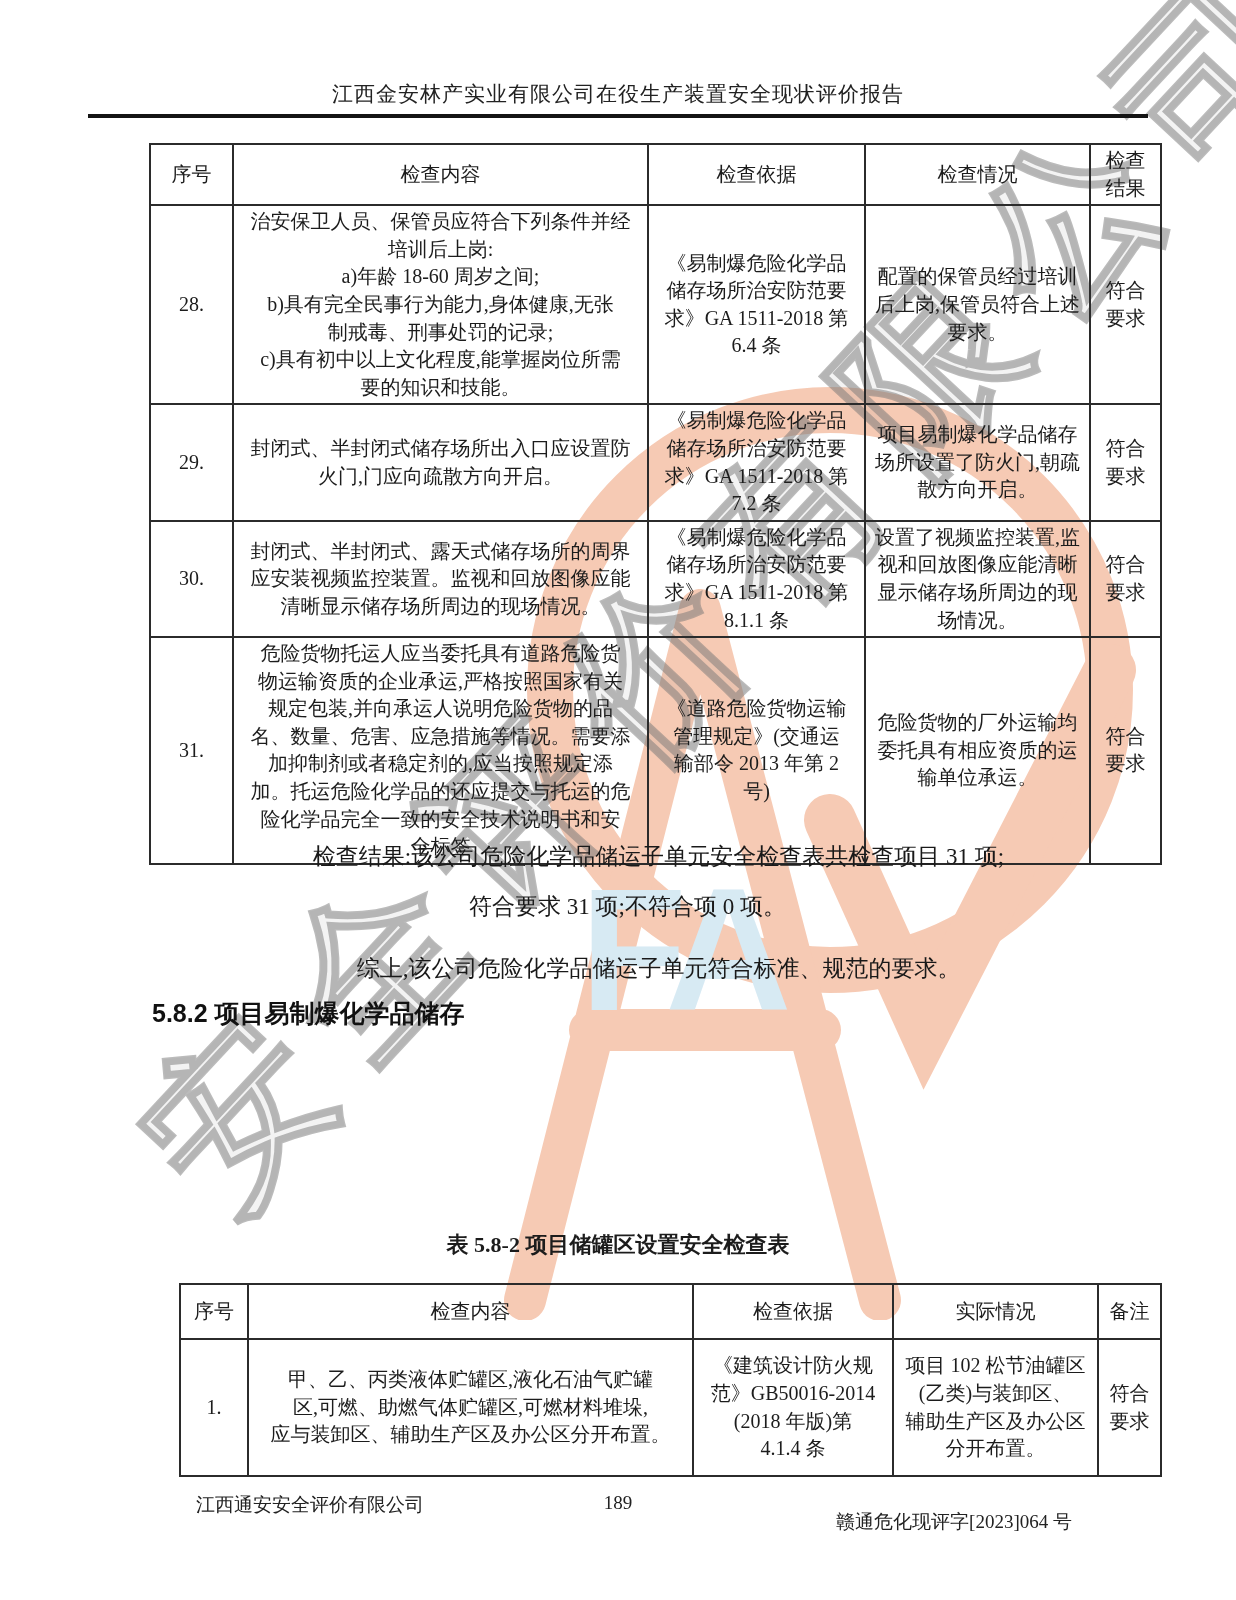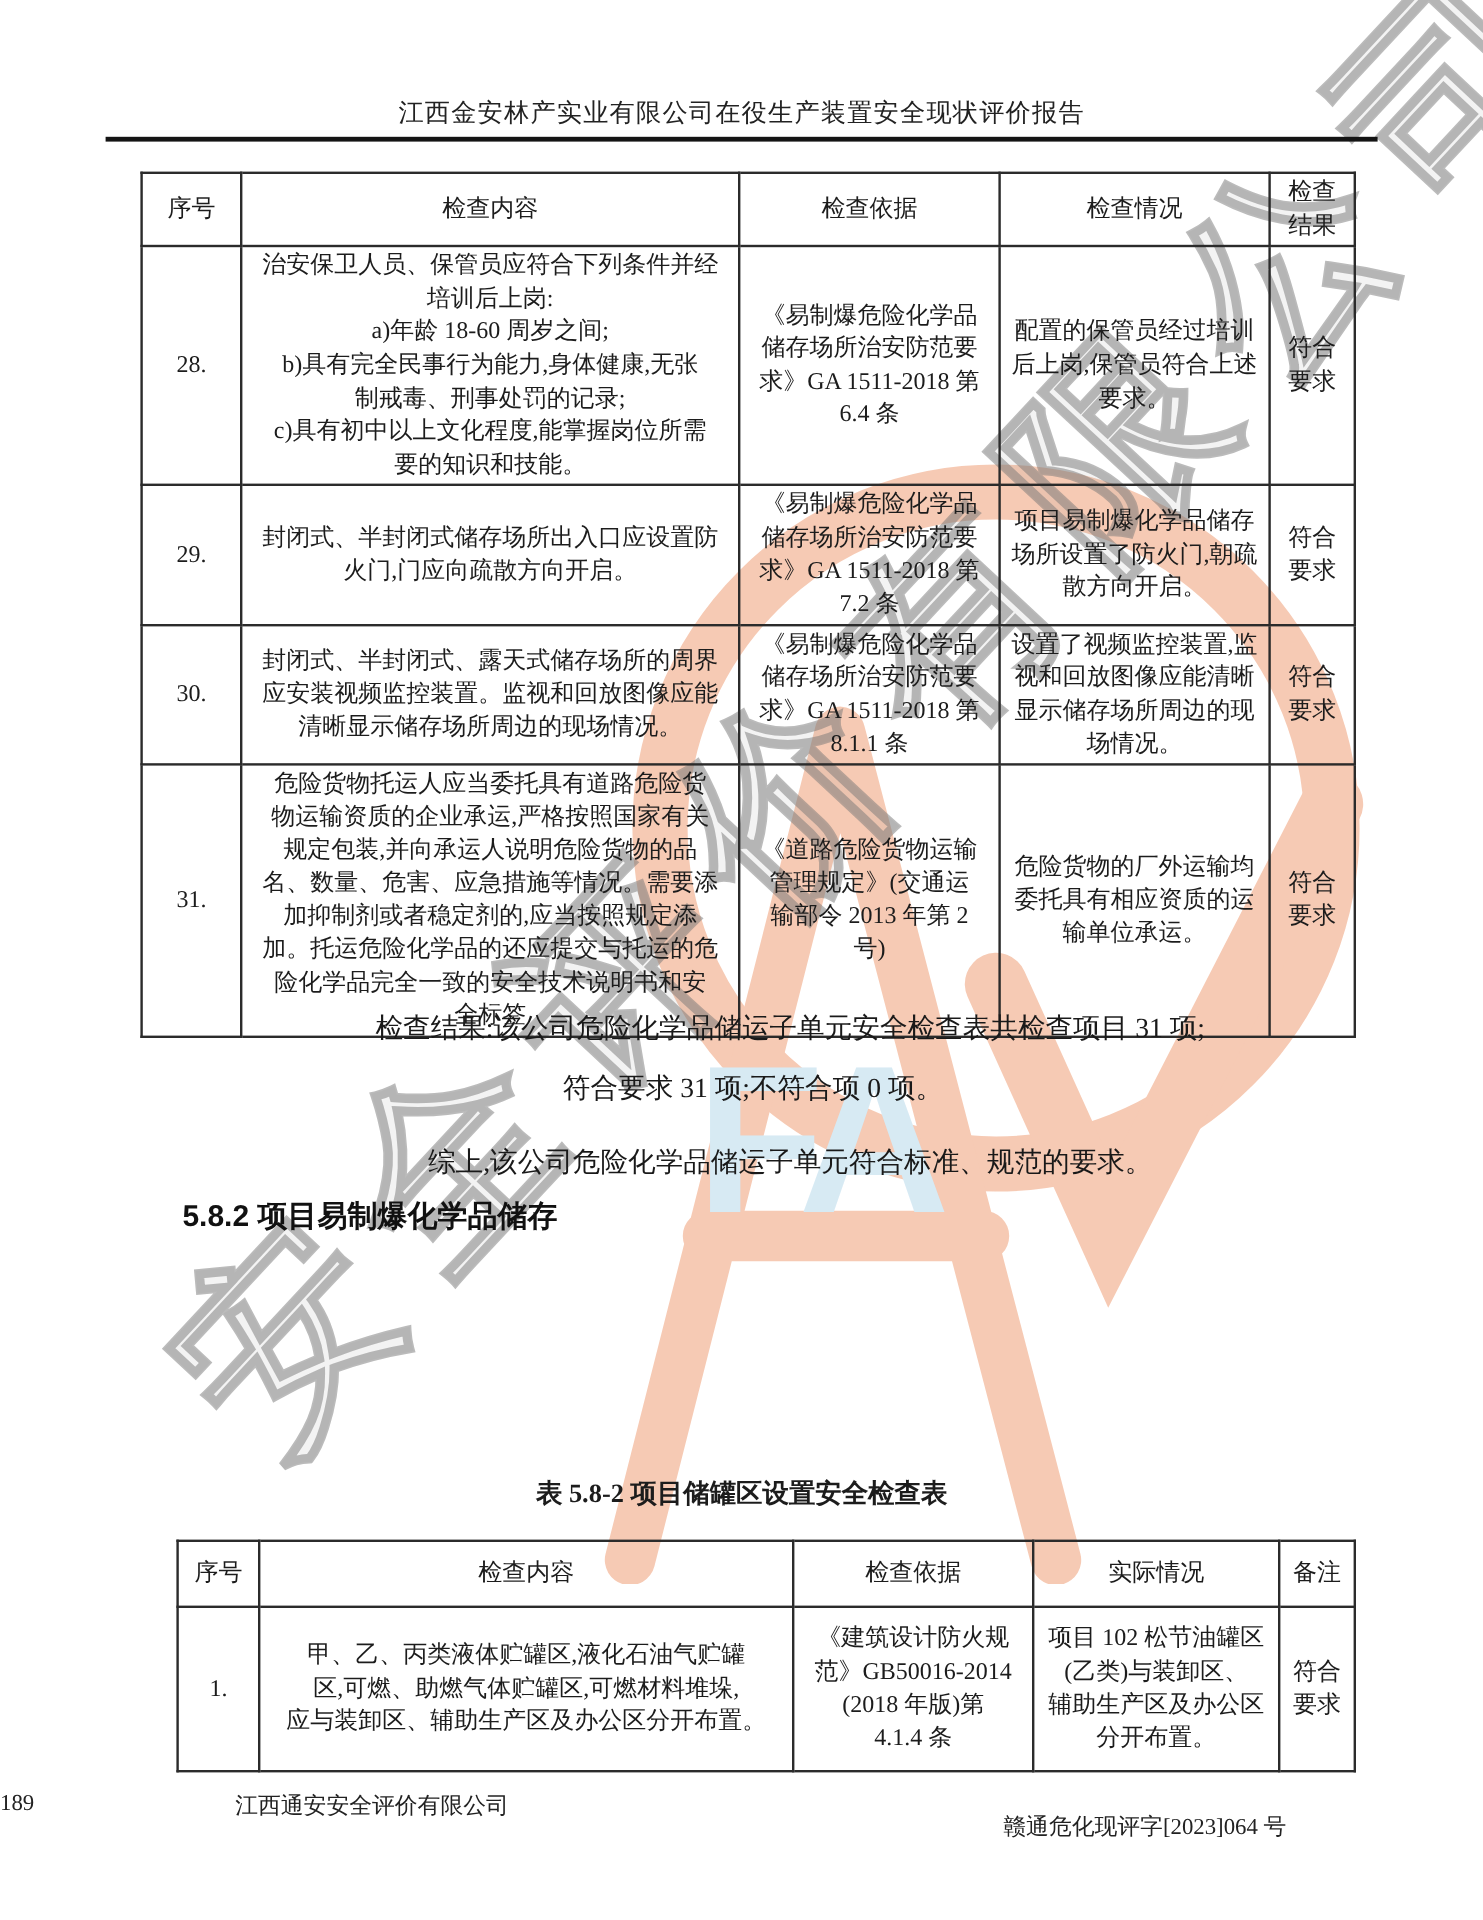--- a/index.html
+++ b/index.html
@@ -17,21 +17,21 @@
     position:absolute;left:0;top:80px;width:100%;
     text-align:center;font-size:21px;font-weight:400;
     letter-spacing:1px;color:#222;z-index:2;
   }
   .header-rule{
     position:absolute;left:88px;top:114px;width:1060px;height:4px;
     background:#141414;z-index:2;
   }
   
   table{border-collapse:collapse;table-layout:fixed;z-index:2;}
-  .tbl{position:absolute;background:transparent;}
+  .tbl{position:absolute;background:transparent;margin-left:32px;}
   .tbl td,.tbl th{
     border:2px solid #2b2b2b;
     font-weight:normal;
     font-size:20px;line-height:1.38;
     text-align:center;vertical-align:middle;
     padding:2px 8px;box-sizing:border-box;
     white-space:pre-line;
     color:#1c1c1c;
   }
   .tbl th{font-size:20px;}
@@ -53,21 +53,21 @@
     font-weight:700;font-size:25px;color:#111;z-index:2;
   }
   #para-basis{top:1052px;line-height:60px;text-indent:62px;}
   #table2-caption{
     position:absolute;left:0;top:1230px;width:100%;
     text-align:center;font-size:22px;font-weight:600;color:#1c1c1c;z-index:2;
   }
   
   .footer{position:absolute;left:0;top:1492px;width:100%;height:30px;font-size:19px;color:#222;z-index:2;}
   .footer .f-left{position:absolute;left:196px;}
-  .footer .f-center{position:absolute;left:0;width:100%;}
+  .footer .f-center{position:absolute;left:0;width:100%;text-align:center;}
   .footer .f-right{position:absolute;right:164px;margin-top:17px;}
   
   .wm{position:absolute;z-index:0;pointer-events:none;}
   #wm-logo{left:430px;top:370px;opacity:0.55;}
   #wm-diagonal{
     left:180px;top:1060px;
     font-size:175px;font-weight:700;letter-spacing:28px;white-space:nowrap;
     transform:rotate(-47deg);transform-origin:0 50%;
     color:rgba(135,135,135,0.10);
     -webkit-text-stroke:2.5px rgba(120,120,120,0.50);

